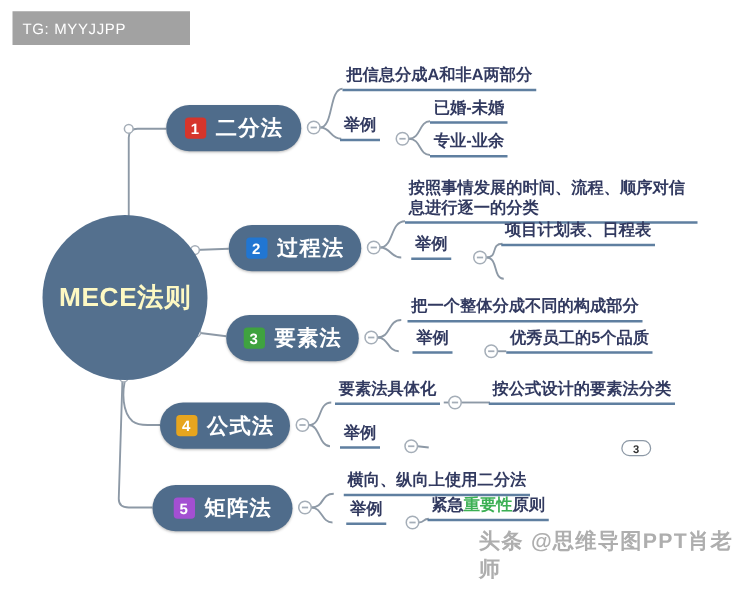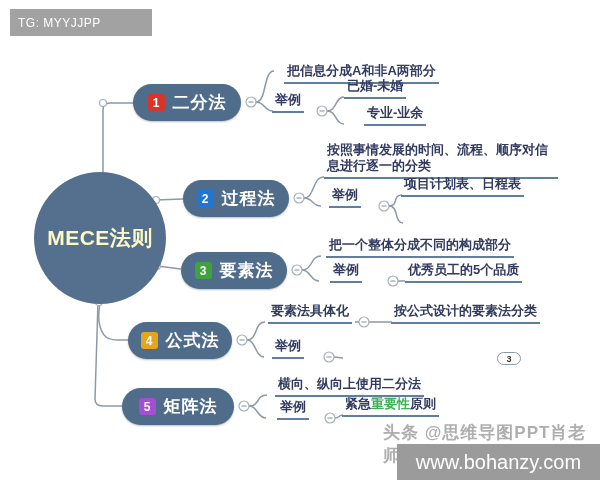--- a/index.html
+++ b/index.html
@@ -31,24 +31,24 @@
   #pill3{left:181px;top:252px;width:106px;}
   #pill4{left:128px;top:322px;width:104px;}
   #pill5{left:122px;top:388px;width:112px;}
 
   
   .leaf{position:absolute;font-size:13px;font-weight:bold;color:#323a60;white-space:nowrap;
     padding:0 3px 3px 3px;border-bottom:2px solid #5f7fa0;z-index:2;line-height:16px;}
   .leaf.wrap{white-space:normal;}
   .c-orange{color:#e8883c;} .c-green{color:#3cb054;}
 
-  #b1_def{left:284px;top:52px;margin-top:11px;}
+  #b1_def{left:274px;top:52px;}
   #b1_ex {left:272px;top:92px;}
   #b1_e1 {left:344px;top:78px;}
-  #b1_e2 {left:344px;top:105px;margin-left:20px;}
+  #b1_e2 {left:344px;top:105px;}
   #b2_def{left:324px;top:142px;width:228px;}
   #b2_ex {left:329px;top:187px;}
   #b2_e1 {left:401px;top:176px;}
   #b2_e2 {left:401px;top:204px;}
   #b3_def{left:326px;top:237px;}
   #b3_ex {left:330px;top:262px;}
   #b3_e1 {left:405px;top:262px;}
   #b4_def{left:268px;top:303px;}
   #b4_sub{left:391px;top:303px;}
   #b4_ex {left:272px;top:338px;}
@@ -193,17 +193,14 @@
   <div class="leaf" id="b4_ex">举例</div>
   <div class="count-oval">3</div>
 
   <div class="leaf" id="b5_def">横向、纵向上使用二分法</div>
   <div class="leaf" id="b5_ex">举例</div>
   <div class="leaf" id="b5_e1">
     <span>紧急</span><span class="c-green">重要性</span><span>原则</span>
   </div>
 
   <div class="watermark">头条 @思维导图PPT肖老师</div>
-  <div class="site-banner">
-    <span>www.bohanzy.com</span>
-  </div>
 
 </div>
 
 </body></html>

